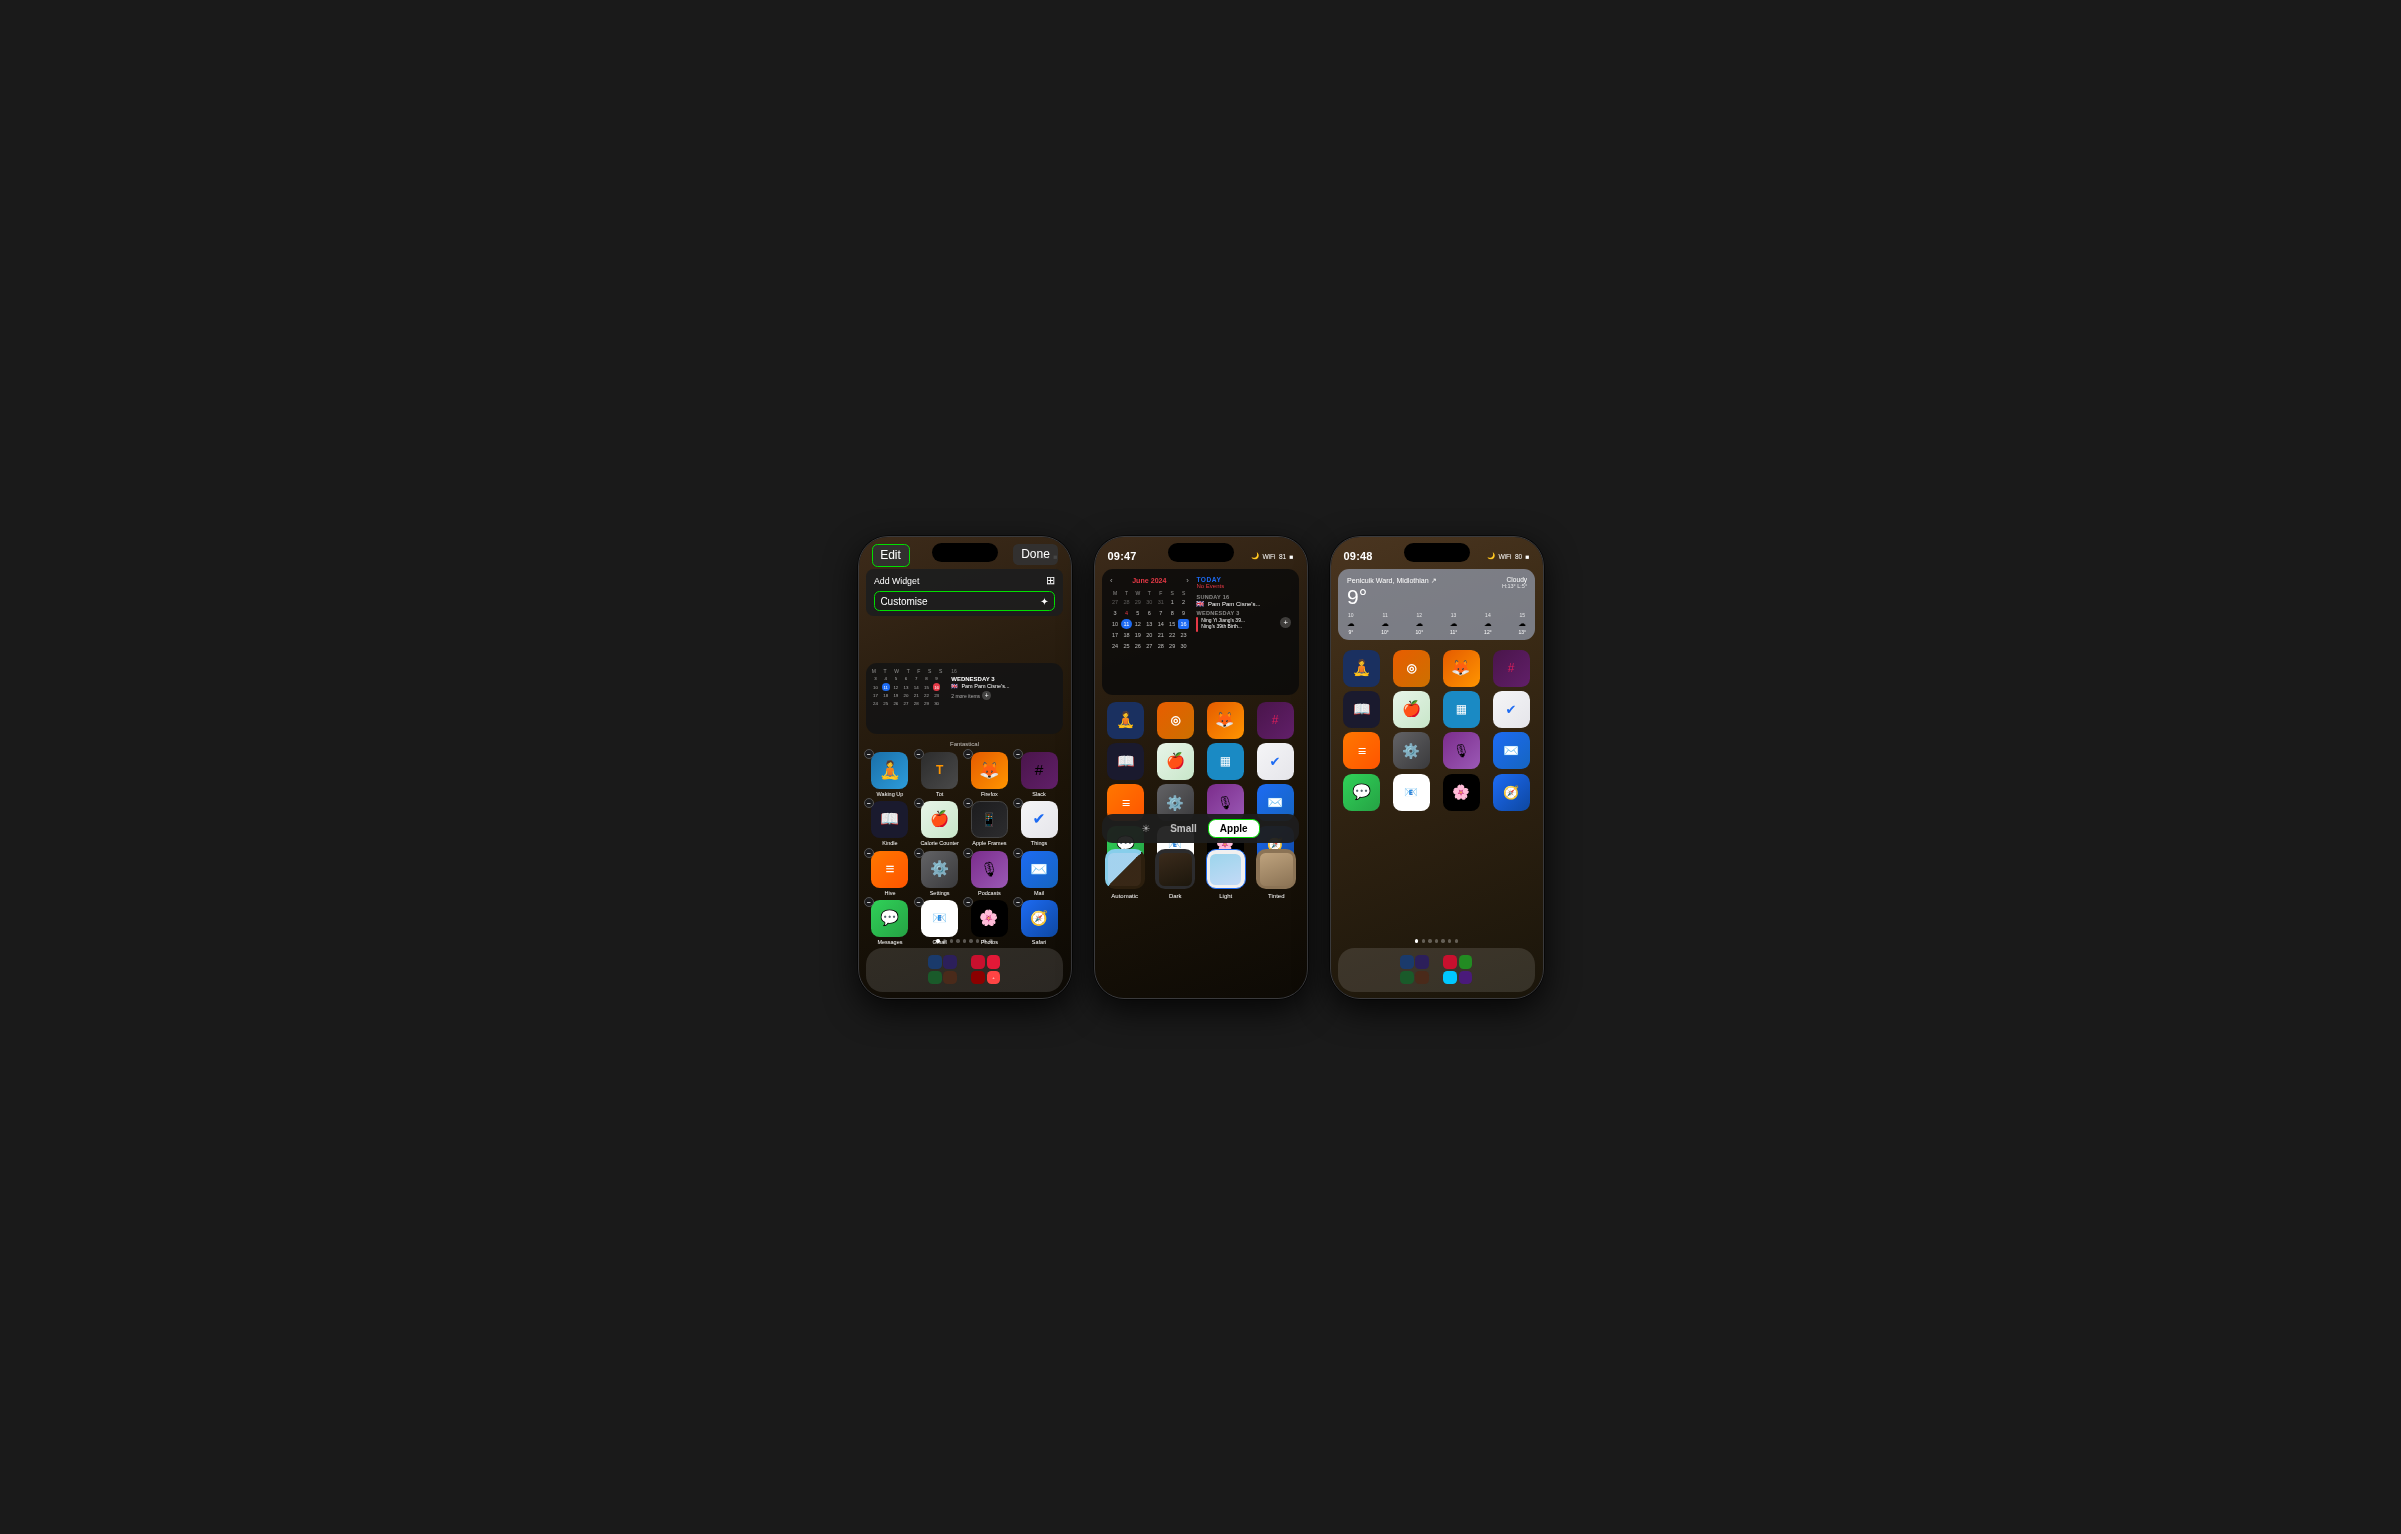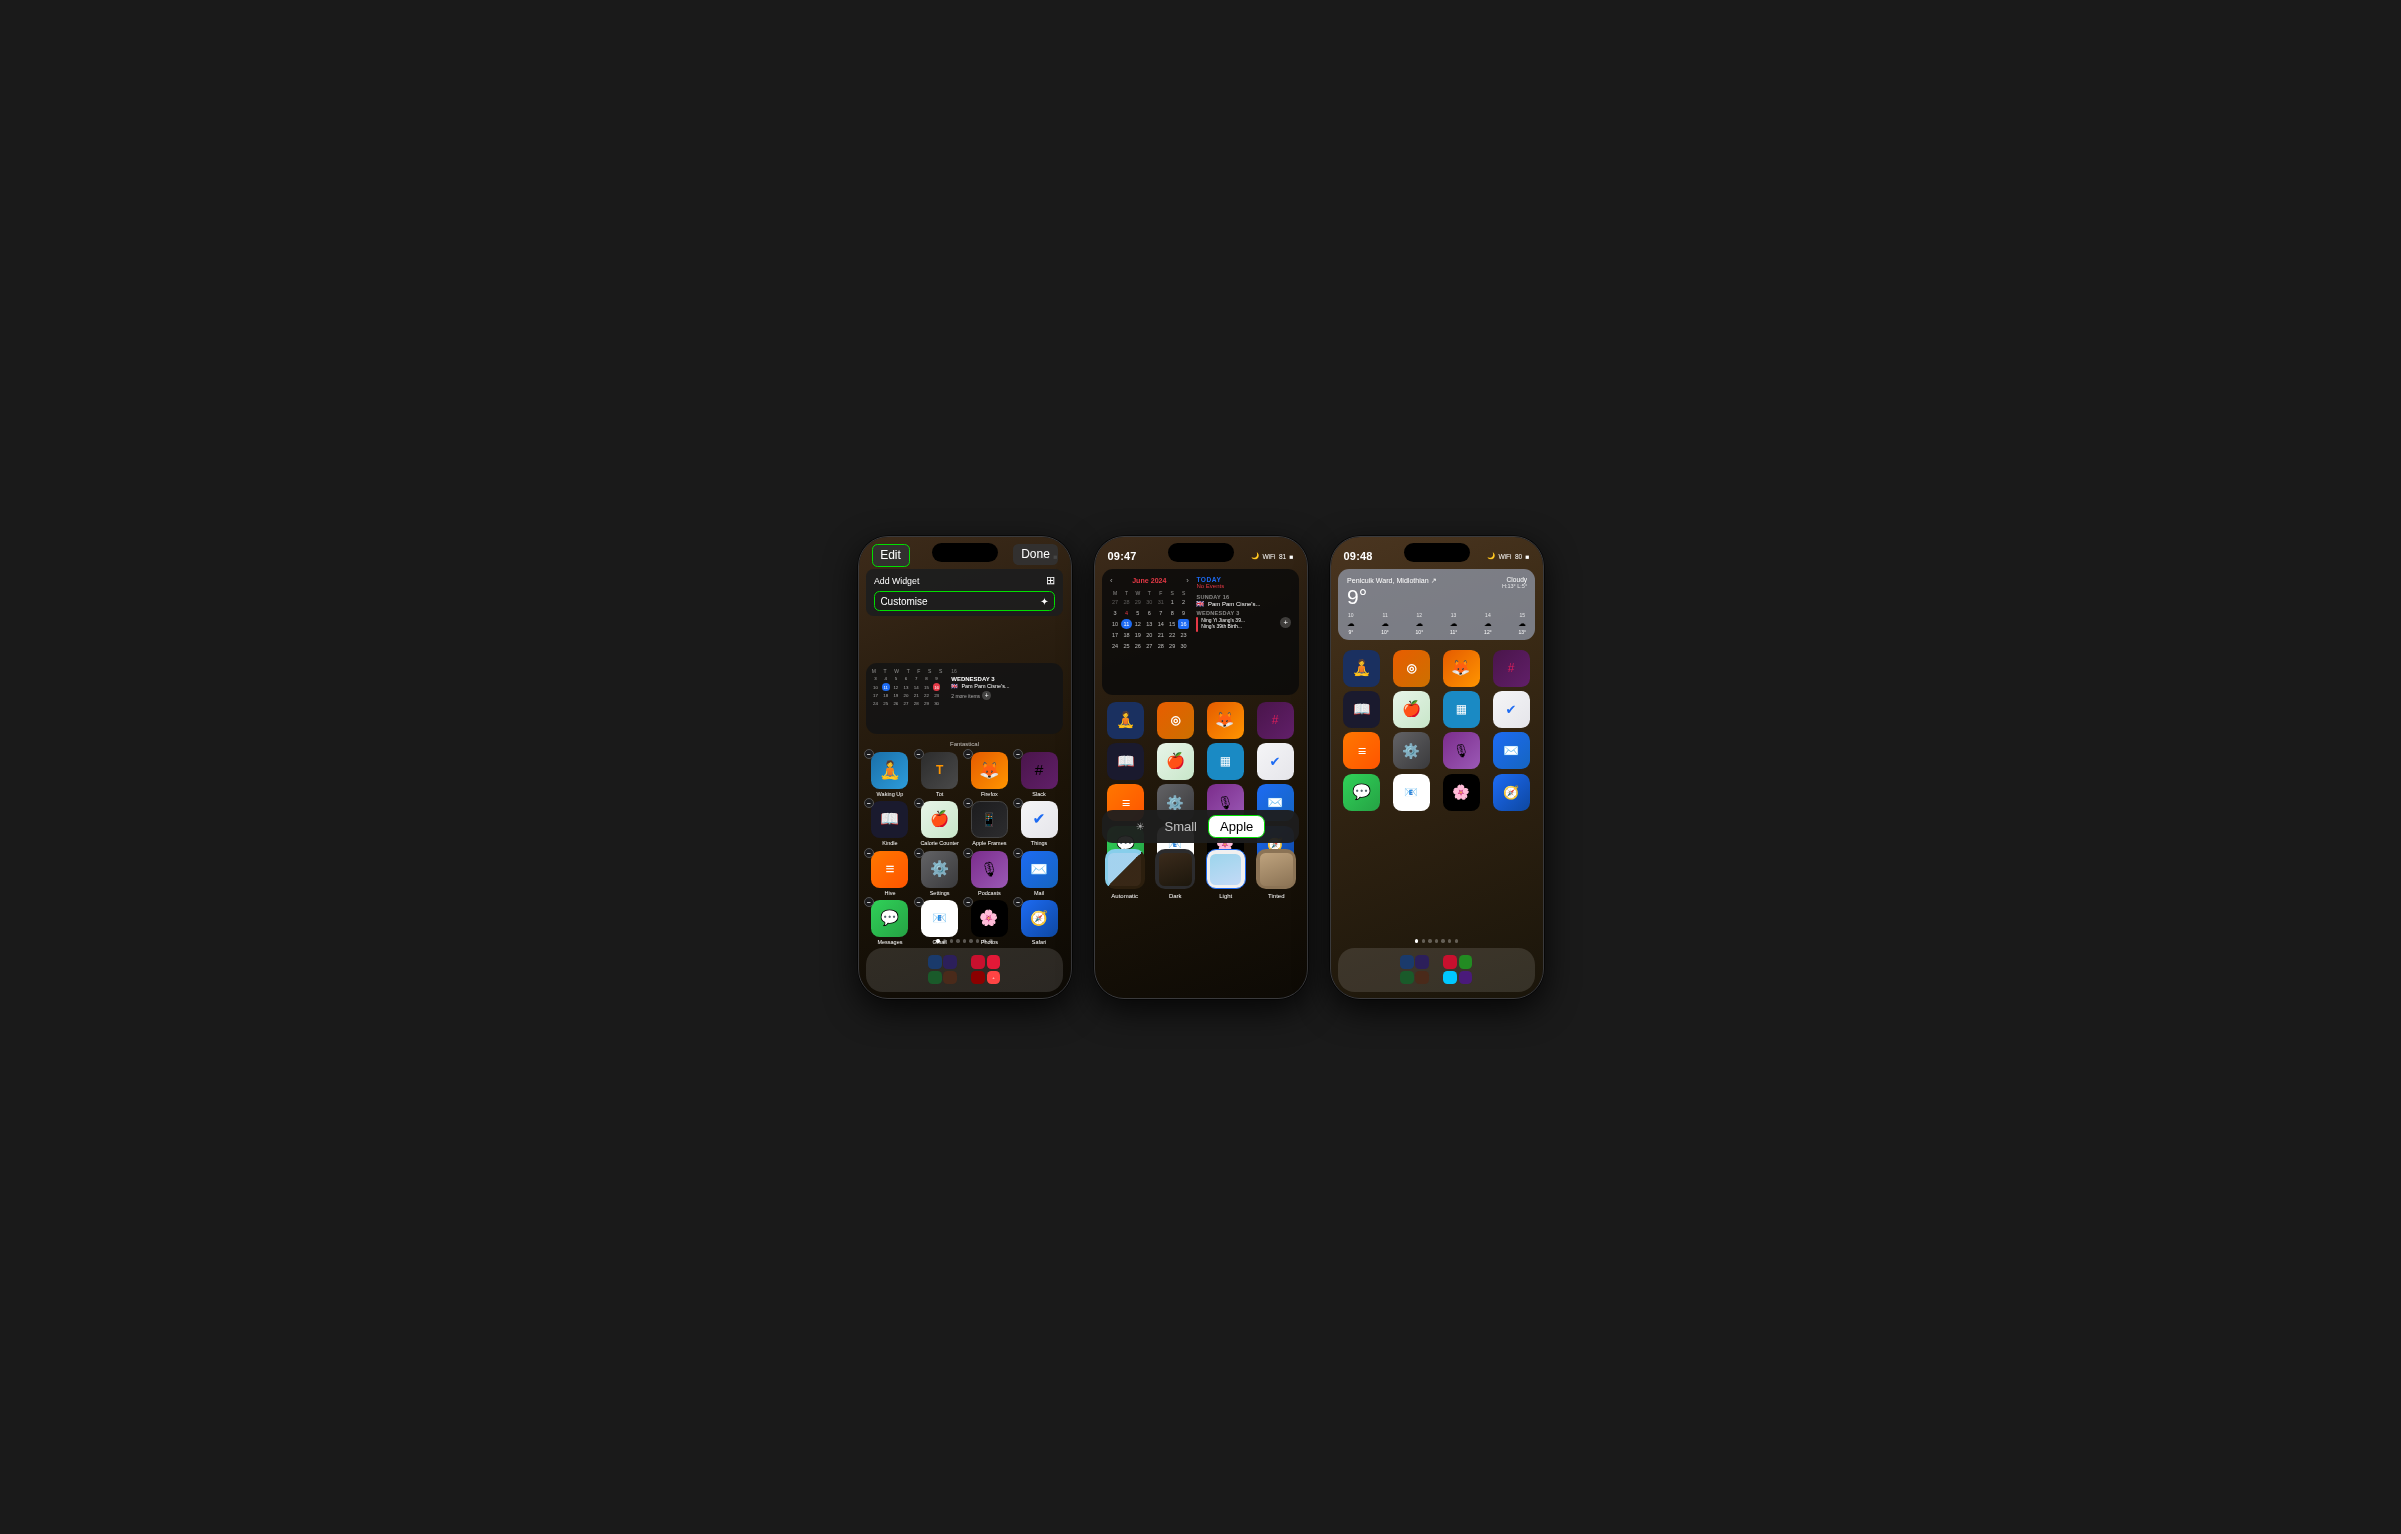--- a/index.html
+++ b/index.html
@@ -479,22 +479,23 @@
       margin-bottom: 6.6px;
     }
     .brightness-icon {
       color: rgba(255,255,255,0.6);
       font-size: 10px;
       margin-right: 8.8px;
     }
     .size-btn {
       padding: 3.3px 11px;
       border-radius: 7.7px;
-      font-size: 13px;
+      font-size: 10px;
       color: rgba(255,255,255,0.7);
+      font-weight: bold;
     }
     .size-btn.active {
       background: #fff;
       color: #000;
       border: 1.4px solid #00e000;
     }
     .appearance-row {
       display: flex;
       justify-content: space-around;
       gap: 5.5px;

